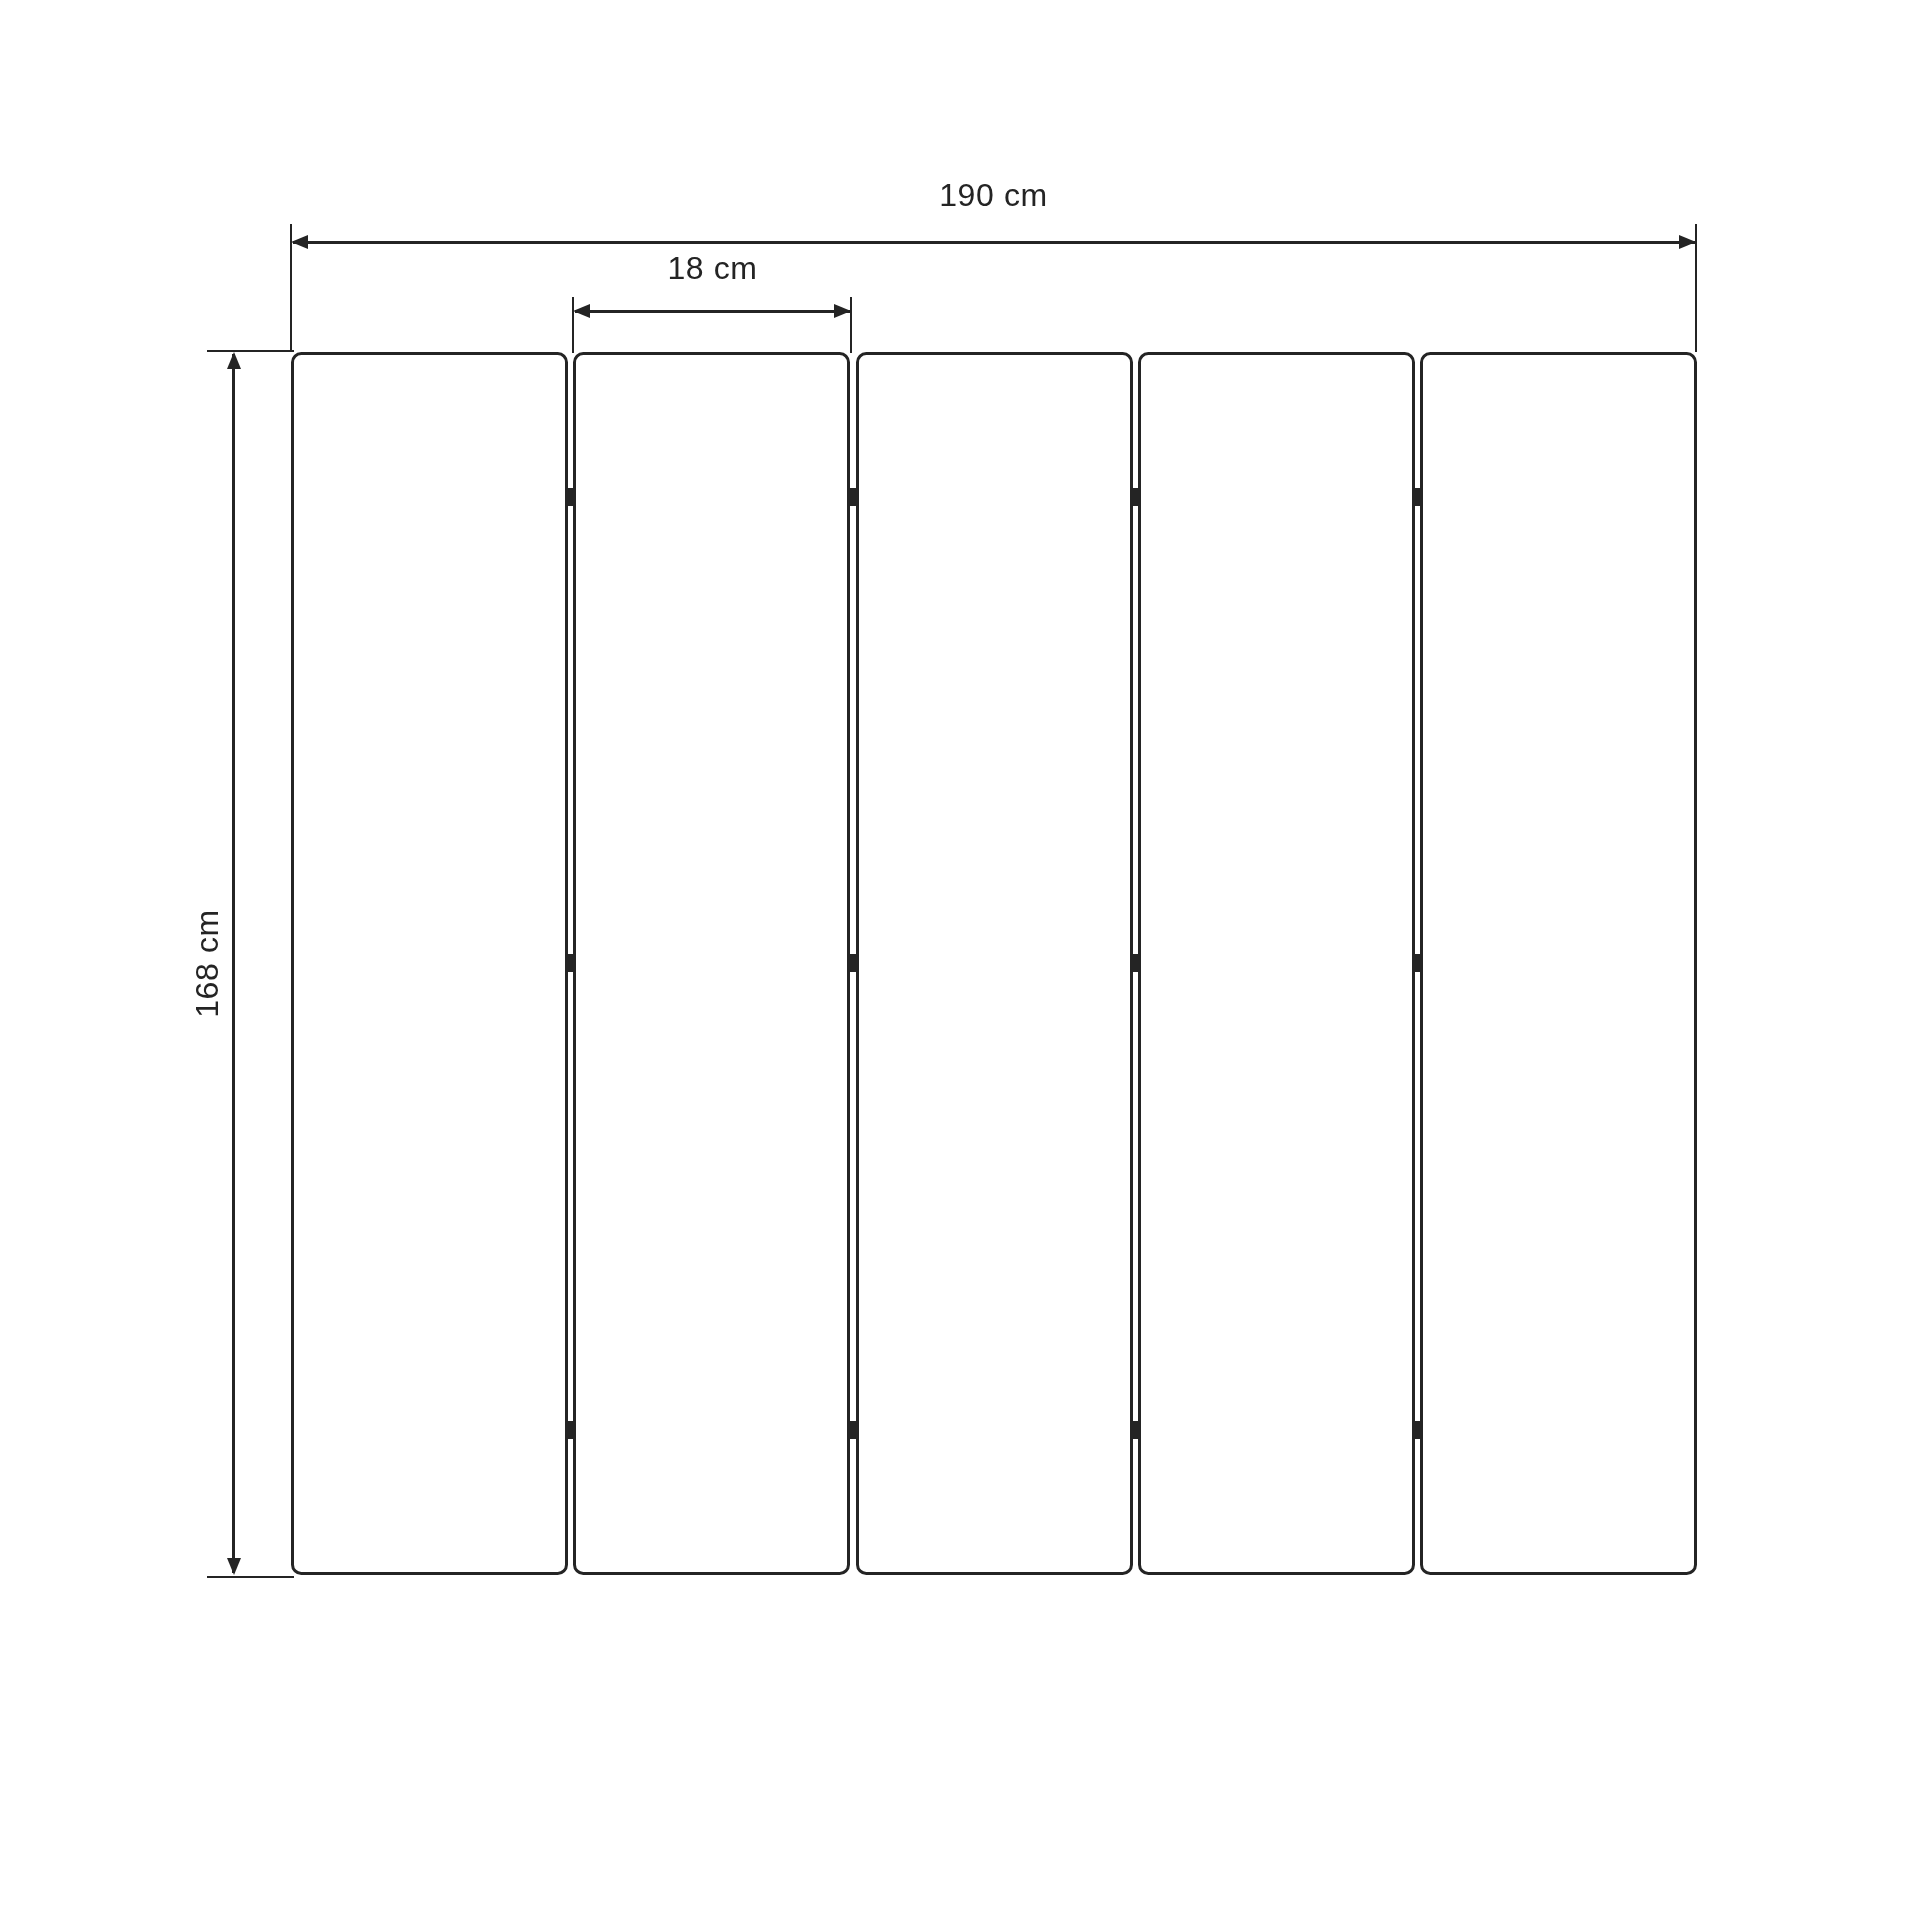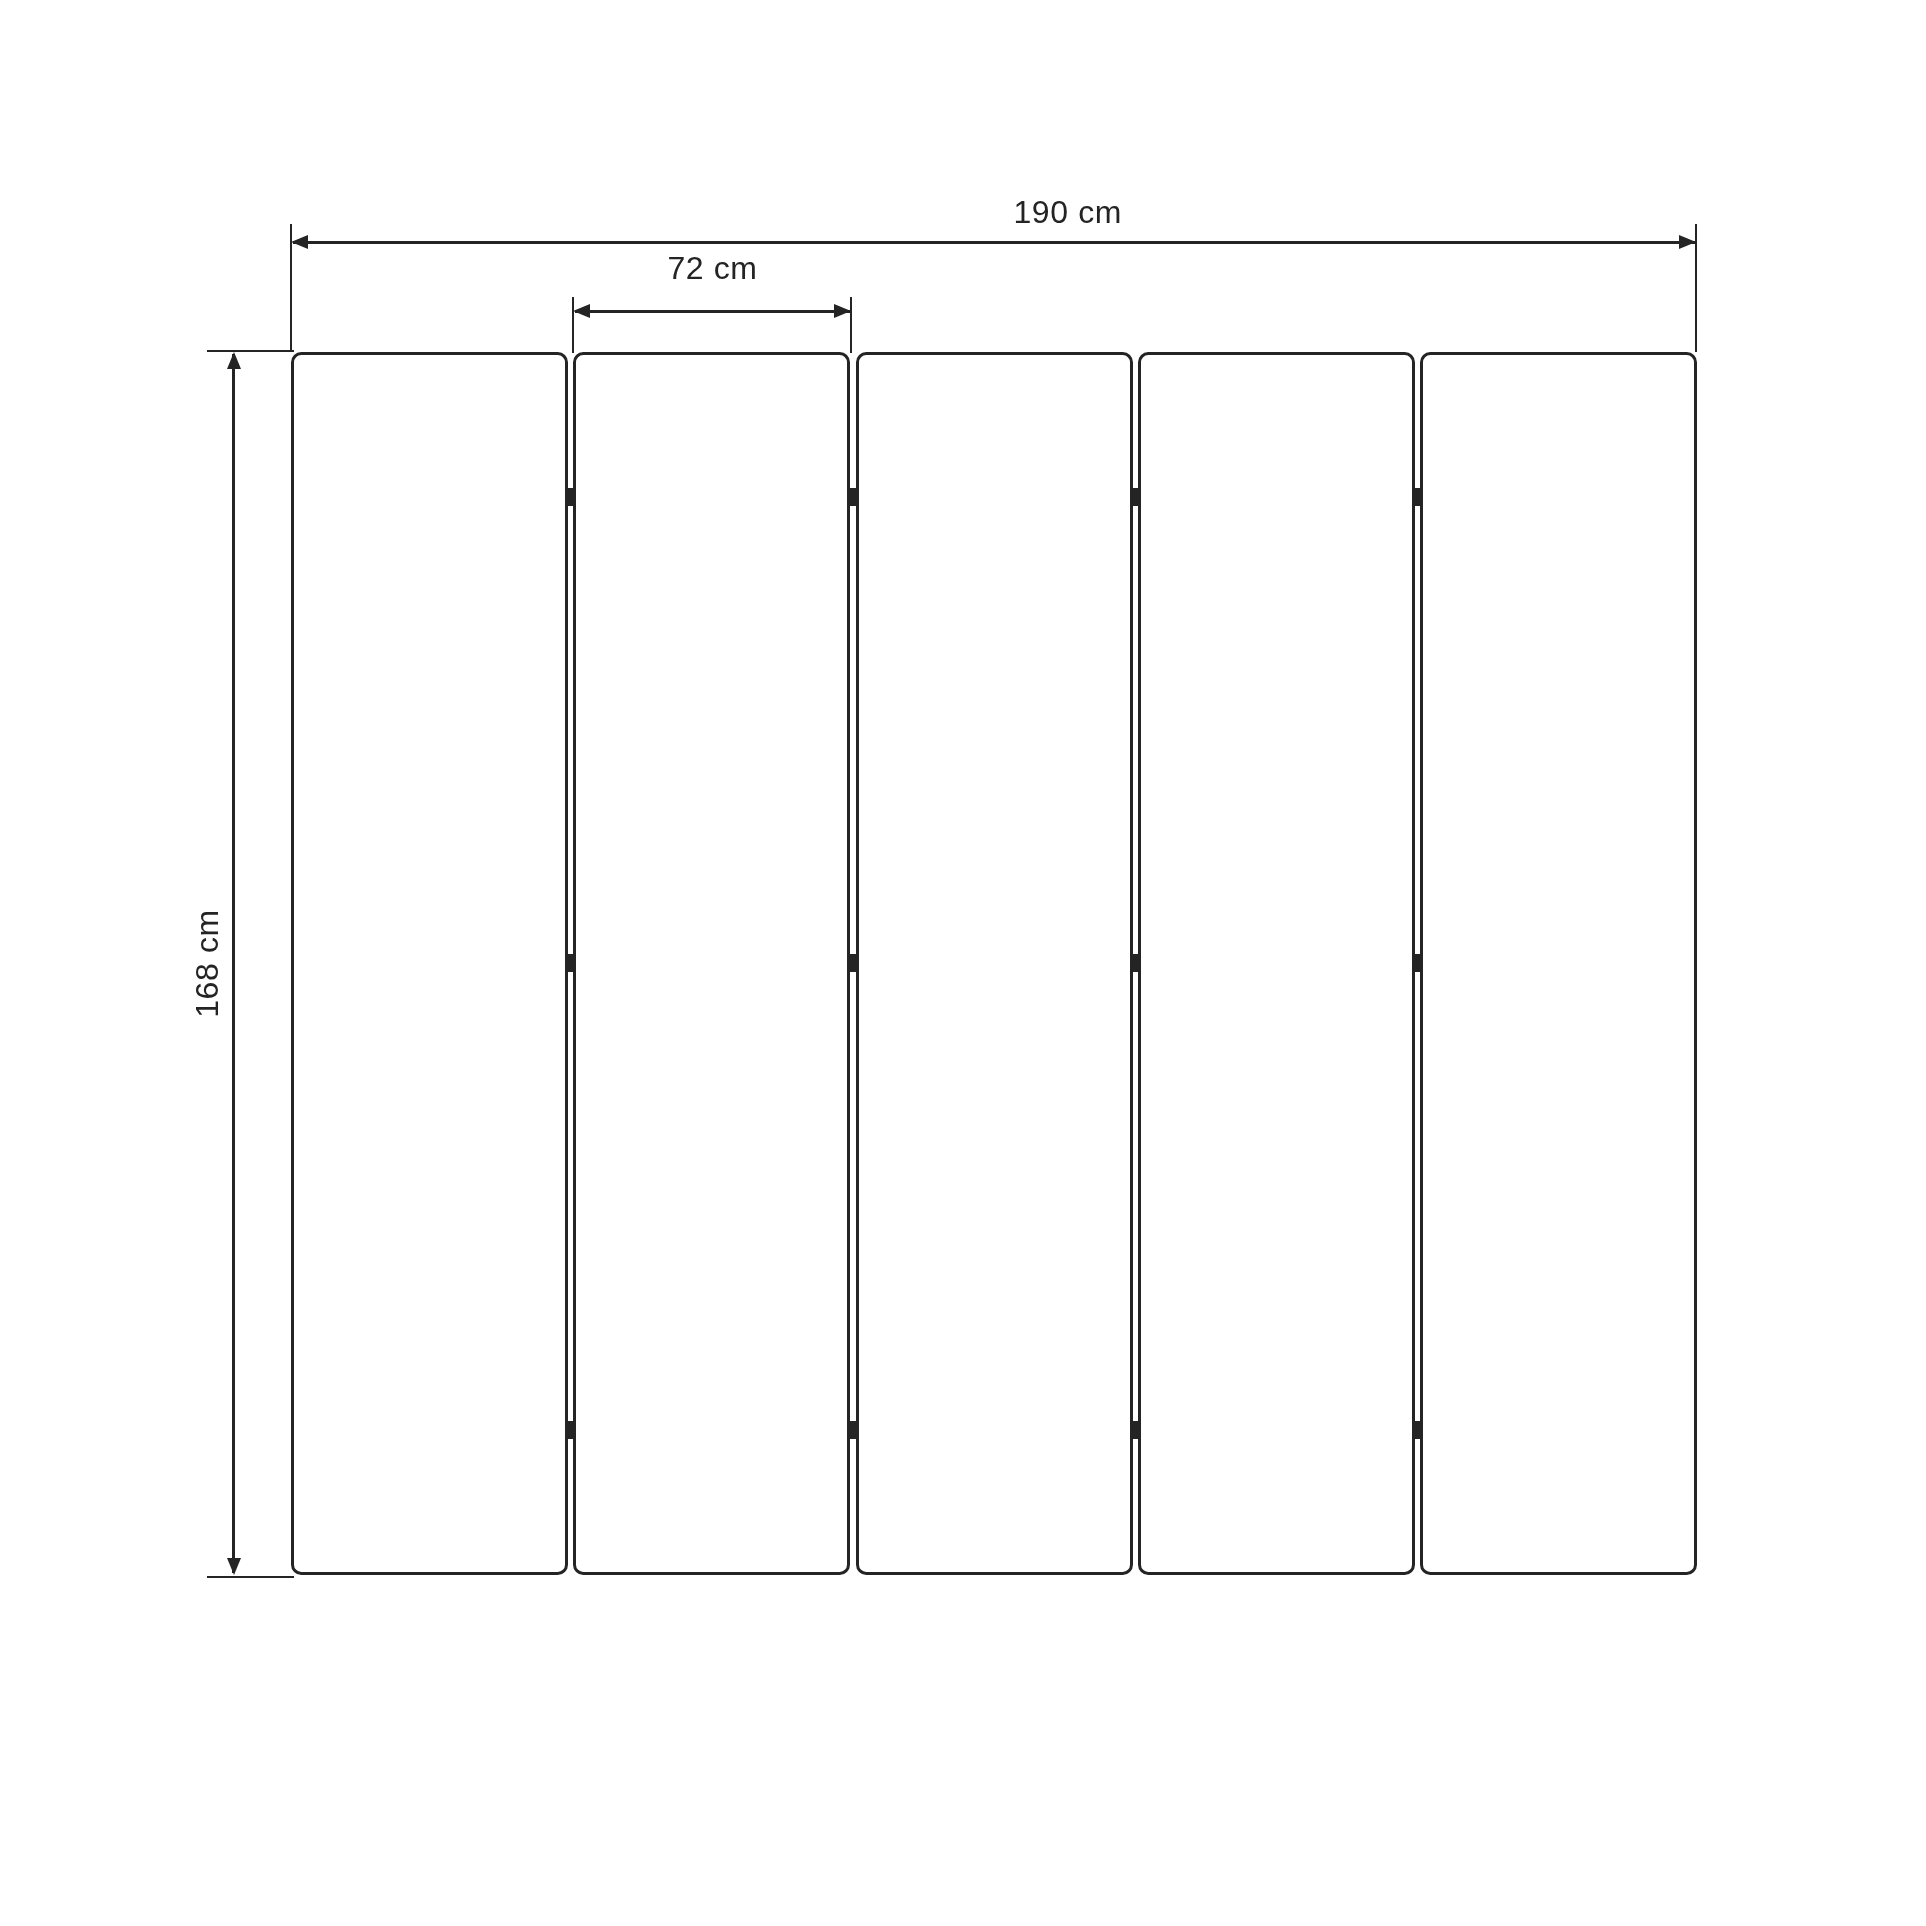--- a/index.html
+++ b/index.html
@@ -94,30 +94,30 @@
 <body>
 
 <div id="canvas">
 
   <div class="dim-group">
     <div class="ext-v" style="left:290px; top:224px; height:128px;"></div>
     <div class="ext-v" style="left:1695px; top:224px; height:128px;"></div>
     <div class="dim-line-h" style="left:293px; top:241px; width:1402px;"></div>
     <div class="arr left" style="left:291px; top:235px;"></div>
     <div class="arr right" style="left:1679px; top:235px;"></div>
-    <div class="dim-label" style="left:865px; top:194px; width:257px;text-align:right;">190 cm</div>
+    <div class="dim-label" style="left:865px; top:177px; width:257px;">190 cm</div>
   </div>
 
   <div class="dim-group">
     <div class="ext-v" style="left:572px; top:297px; height:56px;"></div>
     <div class="ext-v" style="left:850px; top:297px; height:56px;"></div>
     <div class="dim-line-h" style="left:575px; top:310px; width:275px;"></div>
     <div class="arr left" style="left:573px; top:304px;"></div>
     <div class="arr right" style="left:834px; top:304px;"></div>
-    <div class="dim-label" style="left:616px; top:250px; width:193px;">72 cm</div>
+    <div class="dim-label" style="left:616px; top:250px; width:193px;">18 cm</div>
   </div>
 
   <div class="dim-group">
     <div class="ext-h" style="left:207px; top:350px; width:87px;"></div>
     <div class="ext-h" style="left:207px; top:1576px; width:87px;"></div>
     <div class="dim-line-v" style="left:232px; top:354px; height:1219px;"></div>
     <div class="arr up" style="left:227px; top:352px;"></div>
     <div class="arr down" style="left:227px; top:1558px;"></div>
     <div class="dim-label rot" style="left:111px; top:944px; width:193px; height:39px; line-height:39px;">168 cm</div>
   </div>

